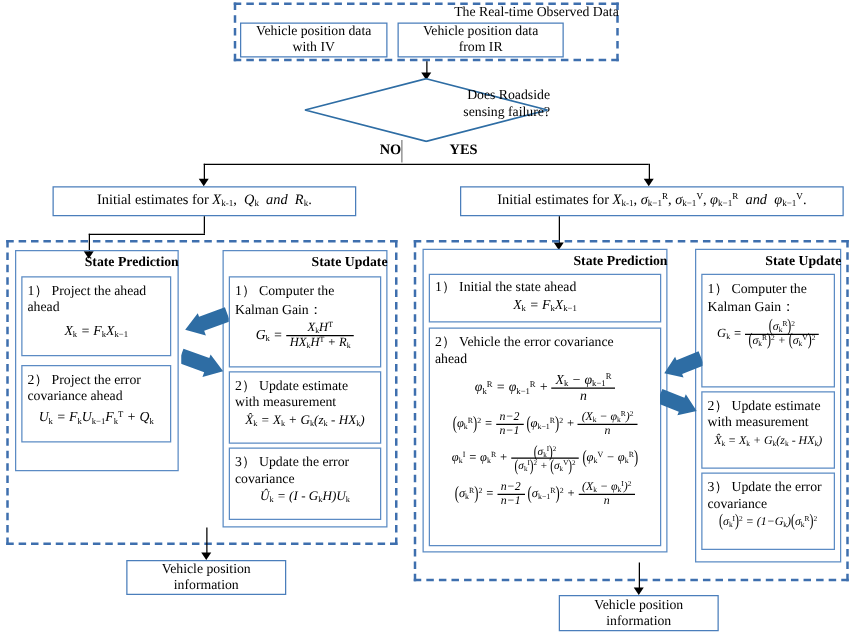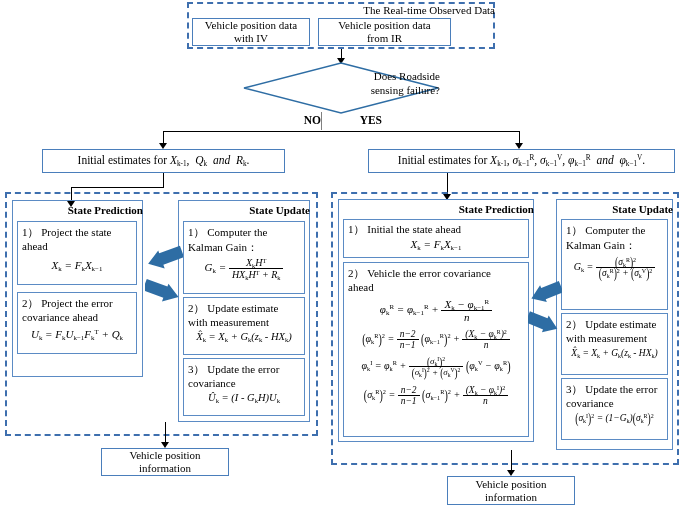--- a/index.html
+++ b/index.html
@@ -103,21 +103,21 @@
   <div class="vline" style="left:447px;top:173px;height:23px;"></div>
   <div class="ahead" style="left:443px;top:194px;"></div>
 
   <div class="dashed" style="left:5px;top:192px;width:313px;height:244px;"></div>
 
   <div class="plain box2" style="left:12px;top:200px;width:131px;height:177px;border:1px solid #5b8bc4;"></div>
   <div class="ttl hdr" style="left:12px;top:204px;width:131px;font-size:11px;">State Prediction</div>
 
   <div class="plain box2" style="left:17px;top:221px;width:120px;height:64px;border:1px solid #5b8bc4;padding:3px 4px;font-size:11px;">
     <span class="stepline">
-      <span>1）</span>&nbsp;<span>Project the state</span>
+      <span>1）</span>&nbsp;<span>Project the ahead</span>
     </span>
     <span class="stepline">ahead</span>
     <span class="eq m" style="margin-top:7px;">
       X<sub>k</sub> = F<sub>k</sub>X<sub>k−1</sub>
     </span>
   </div>
 
   <div class="plain box2" style="left:17px;top:292px;width:120px;height:62px;border:1px solid #5b8bc4;padding:3px 4px;font-size:11px;">
     <span class="stepline">
       <span>2）</span>&nbsp;<span>Project the error</span>

